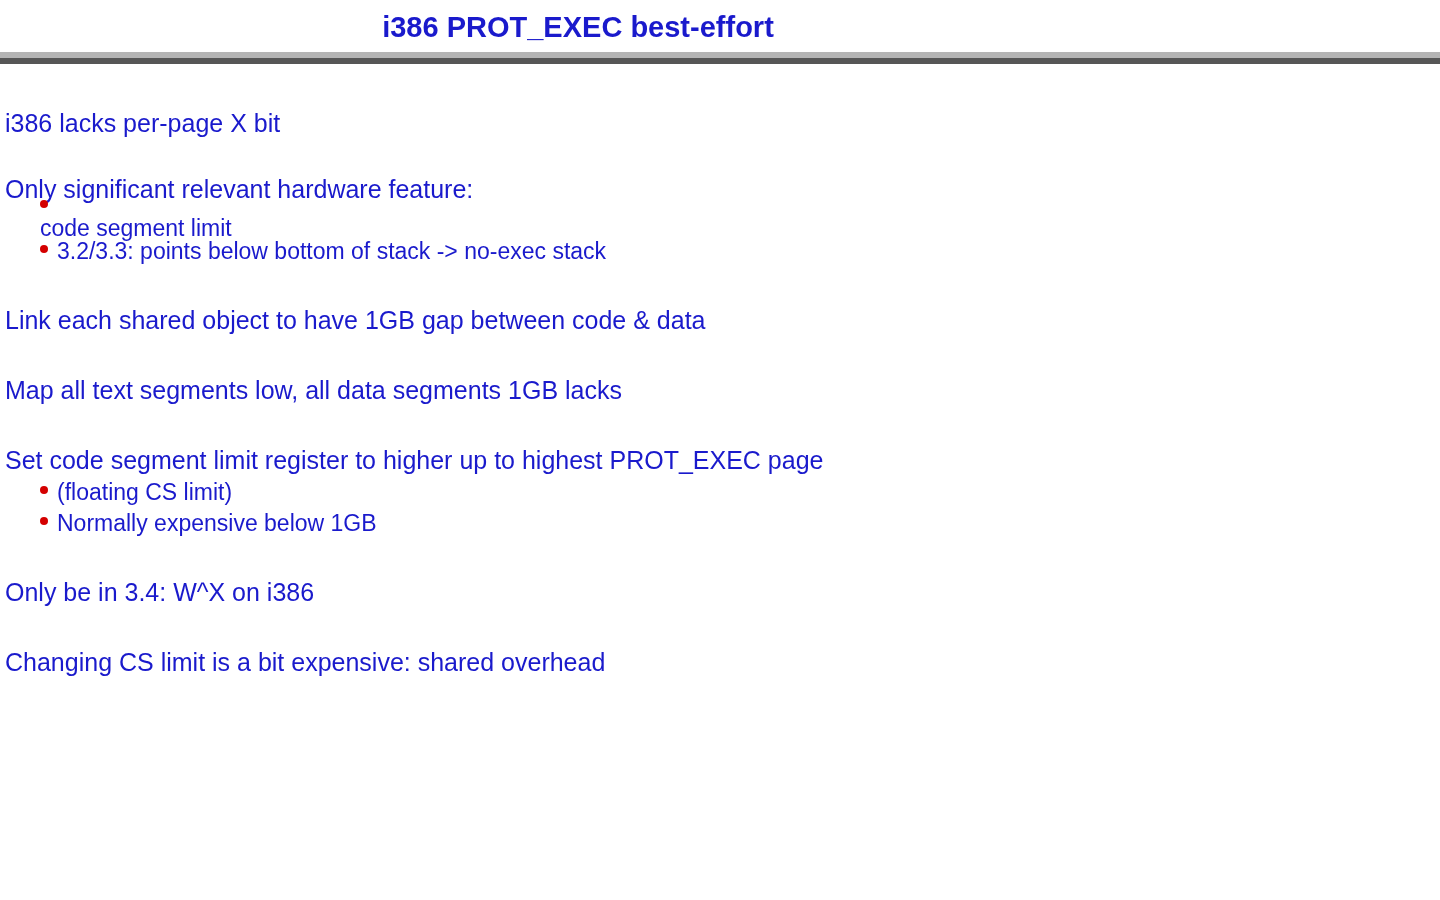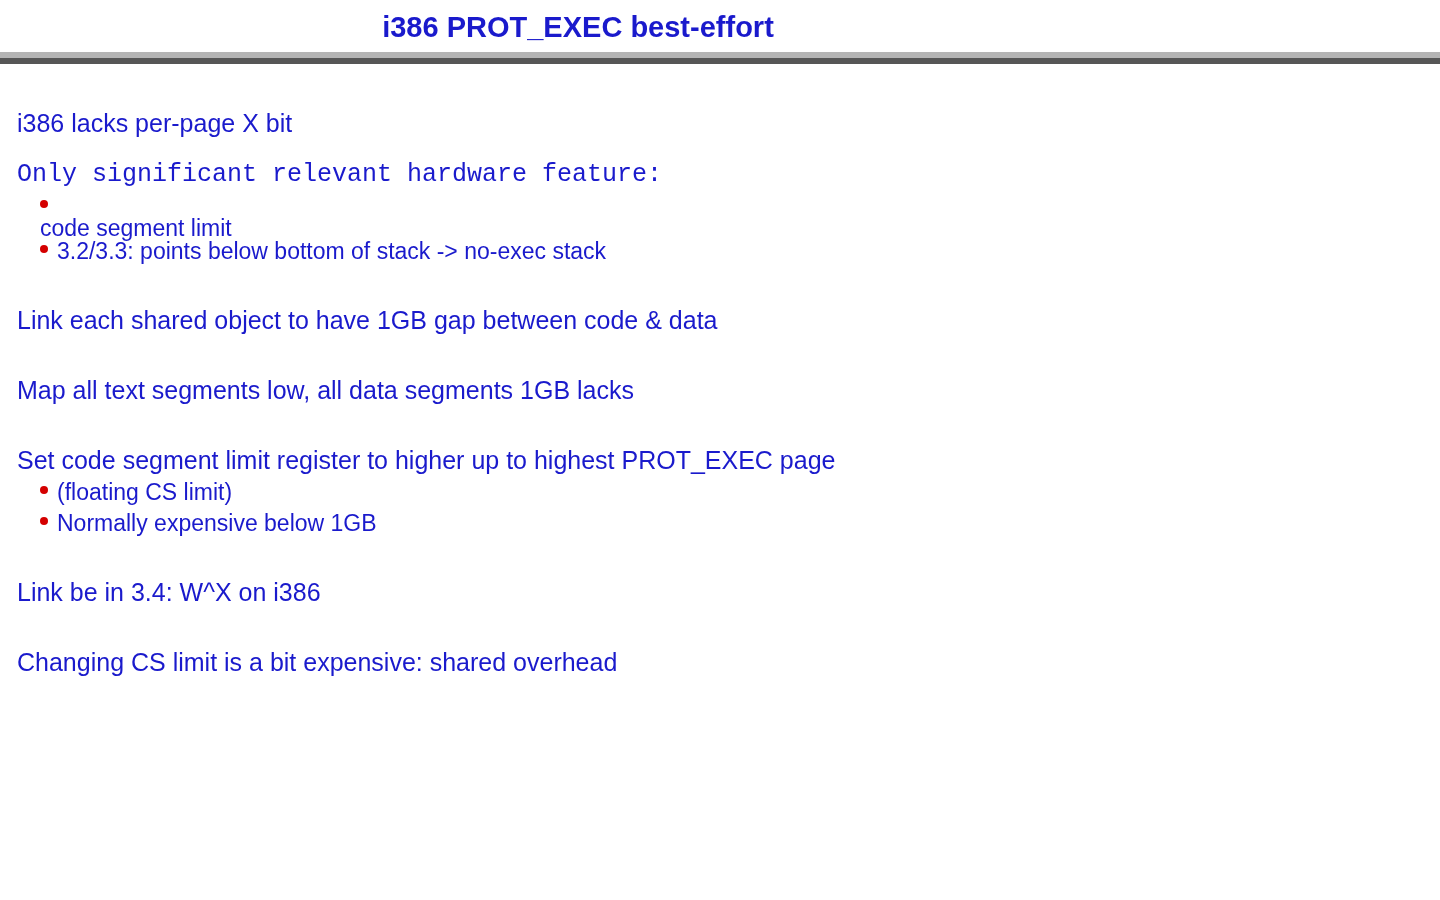--- a/index.html
+++ b/index.html
@@ -85,21 +85,20 @@
 
   .line-l1 {
     position: absolute;
     left: 5px;
     font-family: "Liberation Sans", sans-serif;
     font-size: 25px;
     font-weight: normal;
     color: #1a1acc;
     line-height: 30px;
     white-space: nowrap;
-    margin-left: 12px;
   }
 
   .line-l2 {
     position: absolute;
     left: 40px;
     font-family: "Liberation Sans", sans-serif;
     font-size: 23px;
     font-weight: normal;
     color: #1a1acc;
     line-height: 28px;
@@ -135,21 +134,21 @@
 
   <div class="title-rule">
     <div class="rule-light"></div>
     <div class="rule-dark"></div>
   </div>
 
   <div class="slide-body">
 
     <div class="line-l1" style="top:44px;">i386 lacks per-page X bit</div>
 
-    <div class="line-l1" style="top:96px;font-family:Liberation Mono, monospace;">Only significant relevant hardware feature:</div>
+    <div class="line-l1" style="top:110px;">Only significant relevant hardware feature:</div>
 
     <div class="line-l2" style="top:142px;flex-direction:column;">
       <span class="bullet-dot"></span>
       <span class="l2-text">code segment limit</span>
     </div>
 
     <div class="line-l2" style="top:173px;">
       <span class="bullet-dot"></span>
       <span class="l2-text">3.2/3.3: points below bottom of stack -&gt; no-exec stack</span>
     </div>
@@ -163,18 +162,18 @@
     <div class="line-l2" style="top:414px;">
       <span class="bullet-dot"></span>
       <span class="l2-text">(floating CS limit)</span>
     </div>
 
     <div class="line-l2" style="top:445px;">
       <span class="bullet-dot"></span>
       <span class="l2-text">Normally expensive below 1GB</span>
     </div>
 
-    <div class="line-l1" style="top:513px;">Link be in 3.4: W^X on i386</div>
+    <div class="line-l1" style="top:513px;">Only be in 3.4: W^X on i386</div>
 
     <div class="line-l1" style="top:583px;">Changing CS limit is a bit expensive: shared overhead</div>
 
   </div>
 </div>
 
 </body></html>

